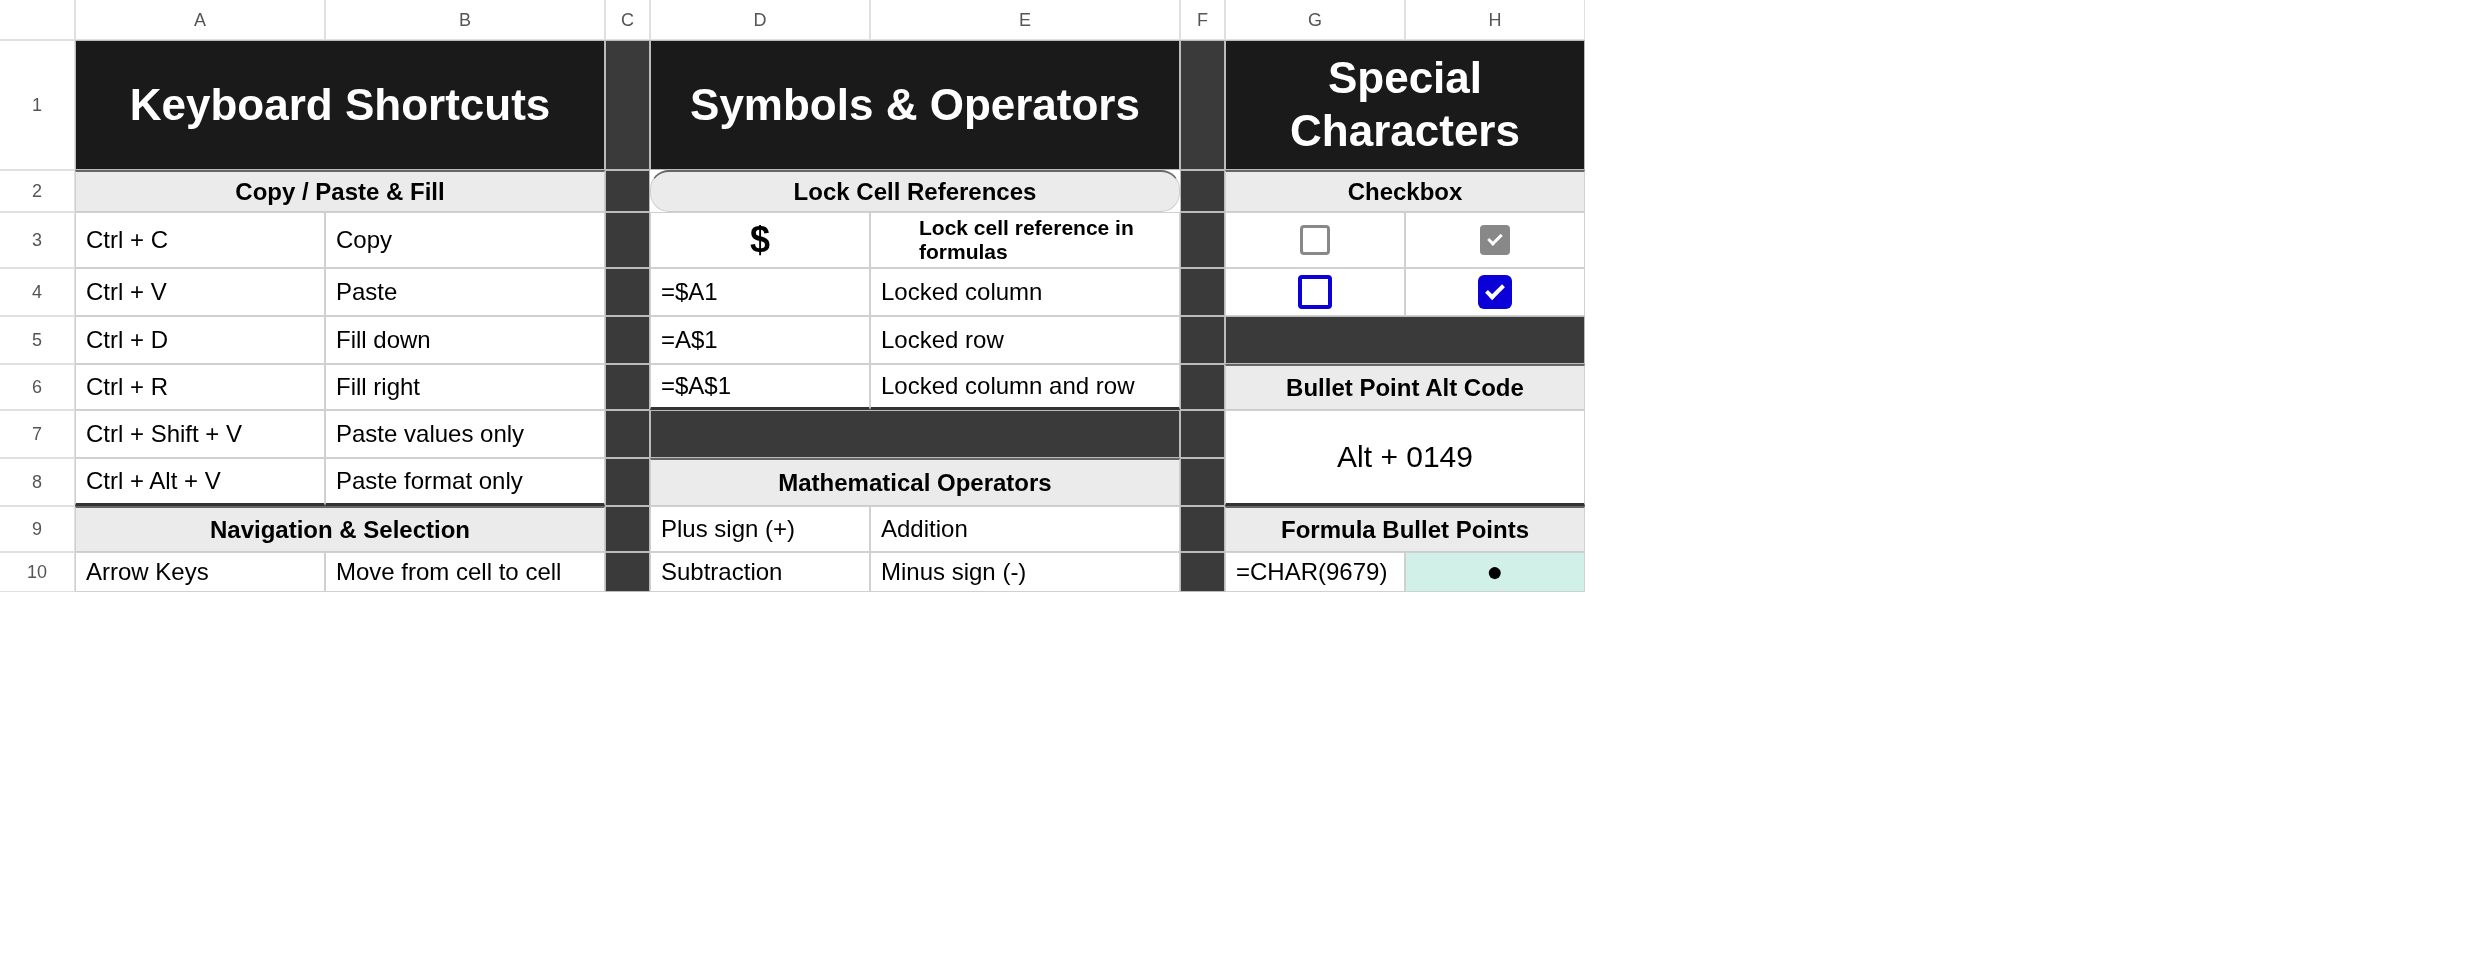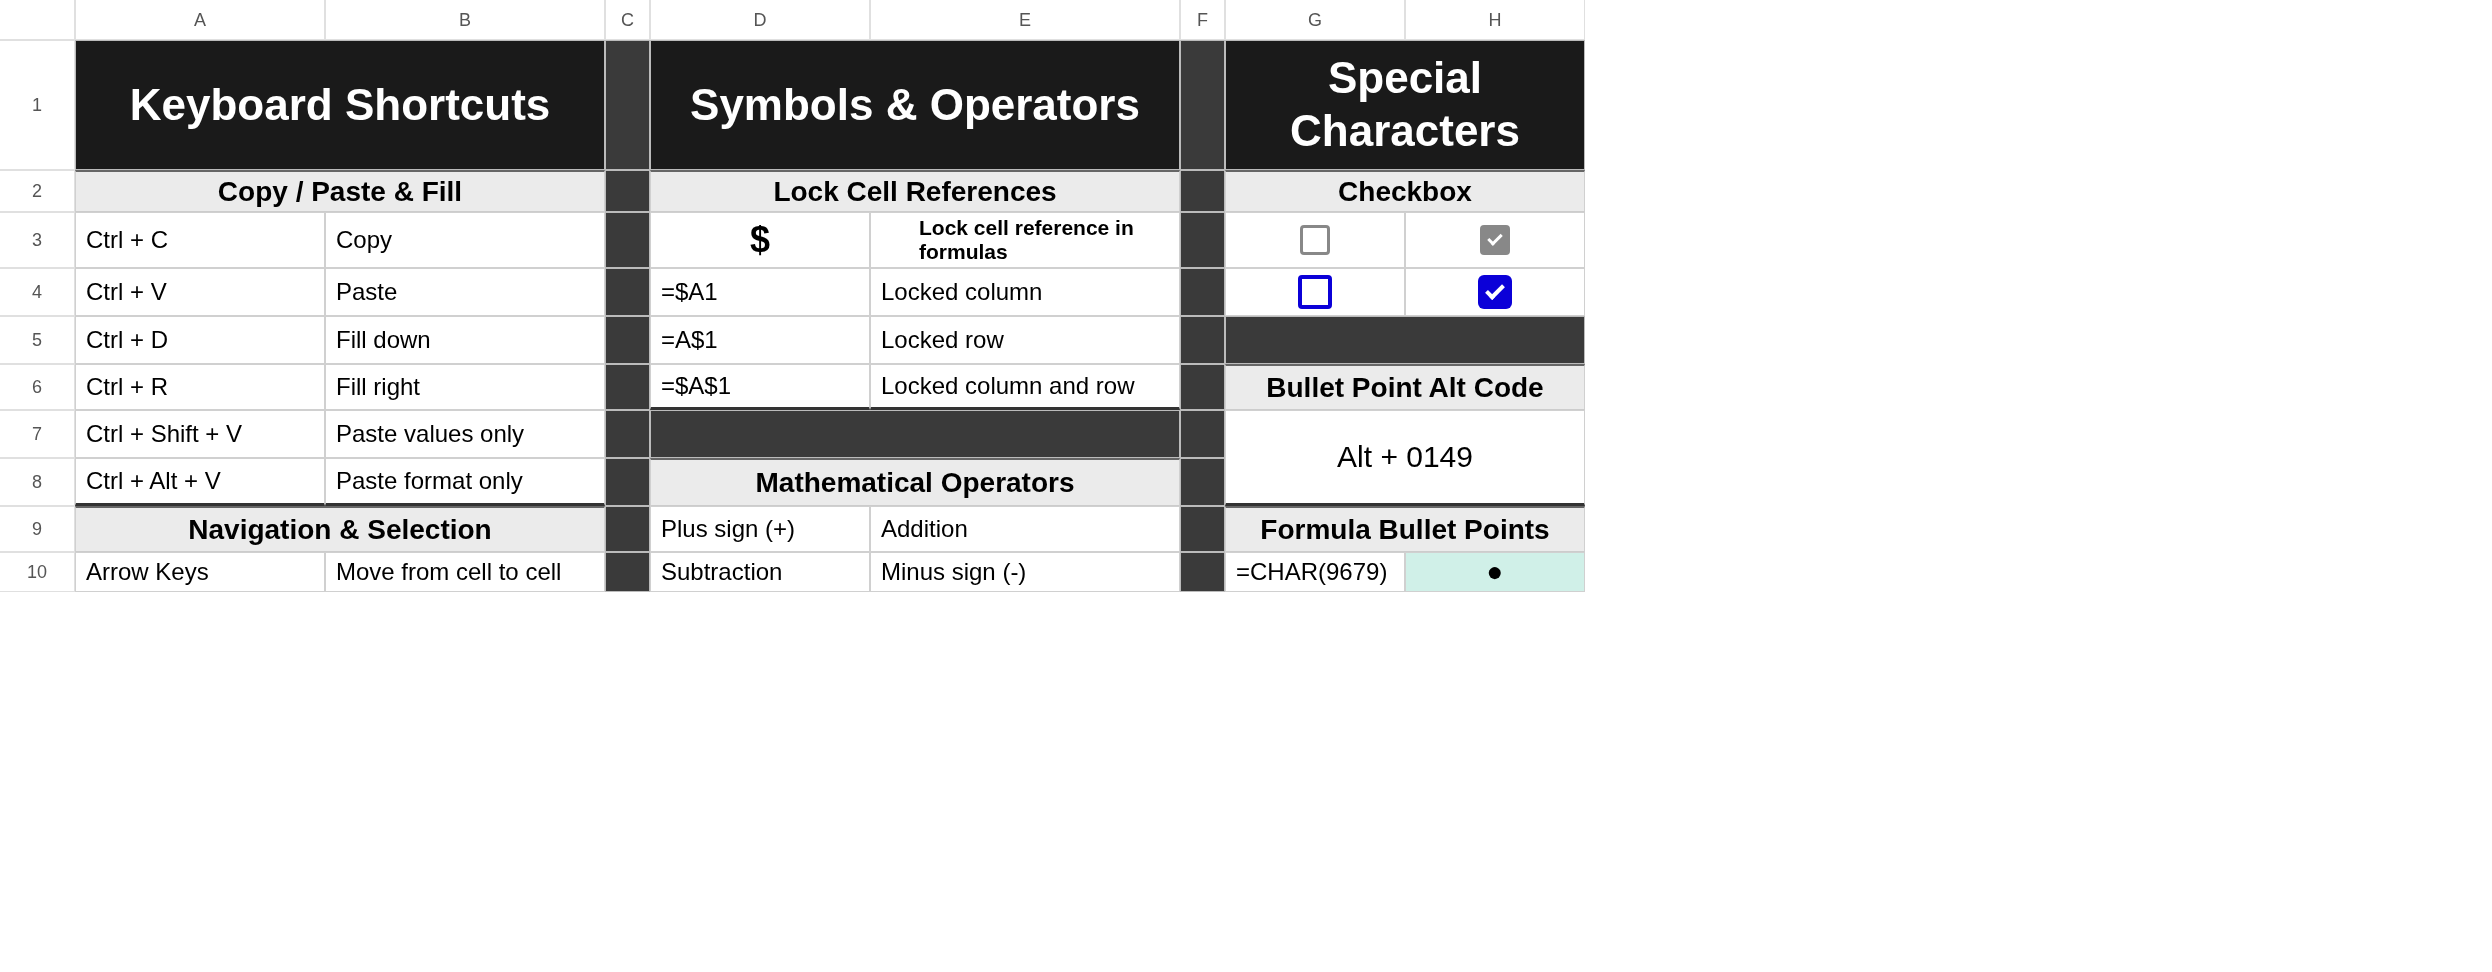--- a/index.html
+++ b/index.html
@@ -52,21 +52,21 @@
       align-items: center;
       justify-content: center;
       line-height: 1.2;
       border: 1px solid #bbb;
     }
     .dark-spacer { background: #3a3a3a; border: 1px solid #bbb; }
     
     .sub-header { 
       background: #ebebeb; 
       font-weight: bold; 
-      font-size: 28px; 
+      font-size: 24px; 
       text-align: center; 
       justify-content: center;
       border-top: 2px solid #666;
       border-bottom: 1px solid #ccc;
     }
     
     .r2 { height: 42px; }
     .r3 { height: 56px; }
     .r4 { height: 48px; }
     .r5 { height: 48px; }
@@ -126,21 +126,21 @@
   <div class="row-header title-row">1</div>
   <div class="title-cell title-row" style="grid-column: span 2;">Keyboard Shortcuts</div>
   <div class="dark-spacer title-row"></div>
   <div class="title-cell title-row" style="grid-column: span 2;">Symbols &amp; Operators</div>
   <div class="dark-spacer title-row"></div>
   <div class="title-cell title-row" style="grid-column: span 2;">Special Characters</div>
 
   <div class="row-header r2">2</div>
   <div class="cell sub-header r2" style="grid-column: span 2;">Copy / Paste &amp; Fill</div>
   <div class="dark-spacer r2"></div>
-  <div class="cell sub-header r2" style="grid-column: span 2;">Lock Cell References</div>
+  <div class="cell sub-header r2" style="grid-column: span 2; border-radius: 19px;">Lock Cell References</div>
   <div class="dark-spacer r2"></div>
   <div class="cell sub-header r2" style="grid-column: span 2;">Checkbox</div>
 
   <div class="row-header r3">3</div>
   <div class="cell r3">Ctrl + C</div>
   <div class="cell r3">Copy</div>
   <div class="dark-spacer r3"></div>
   <div class="cell r3 dollar-cell">$</div>
   <div class="cell r3 small-bold">Lock cell reference in formulas</div>
   <div class="dark-spacer r3"></div>

